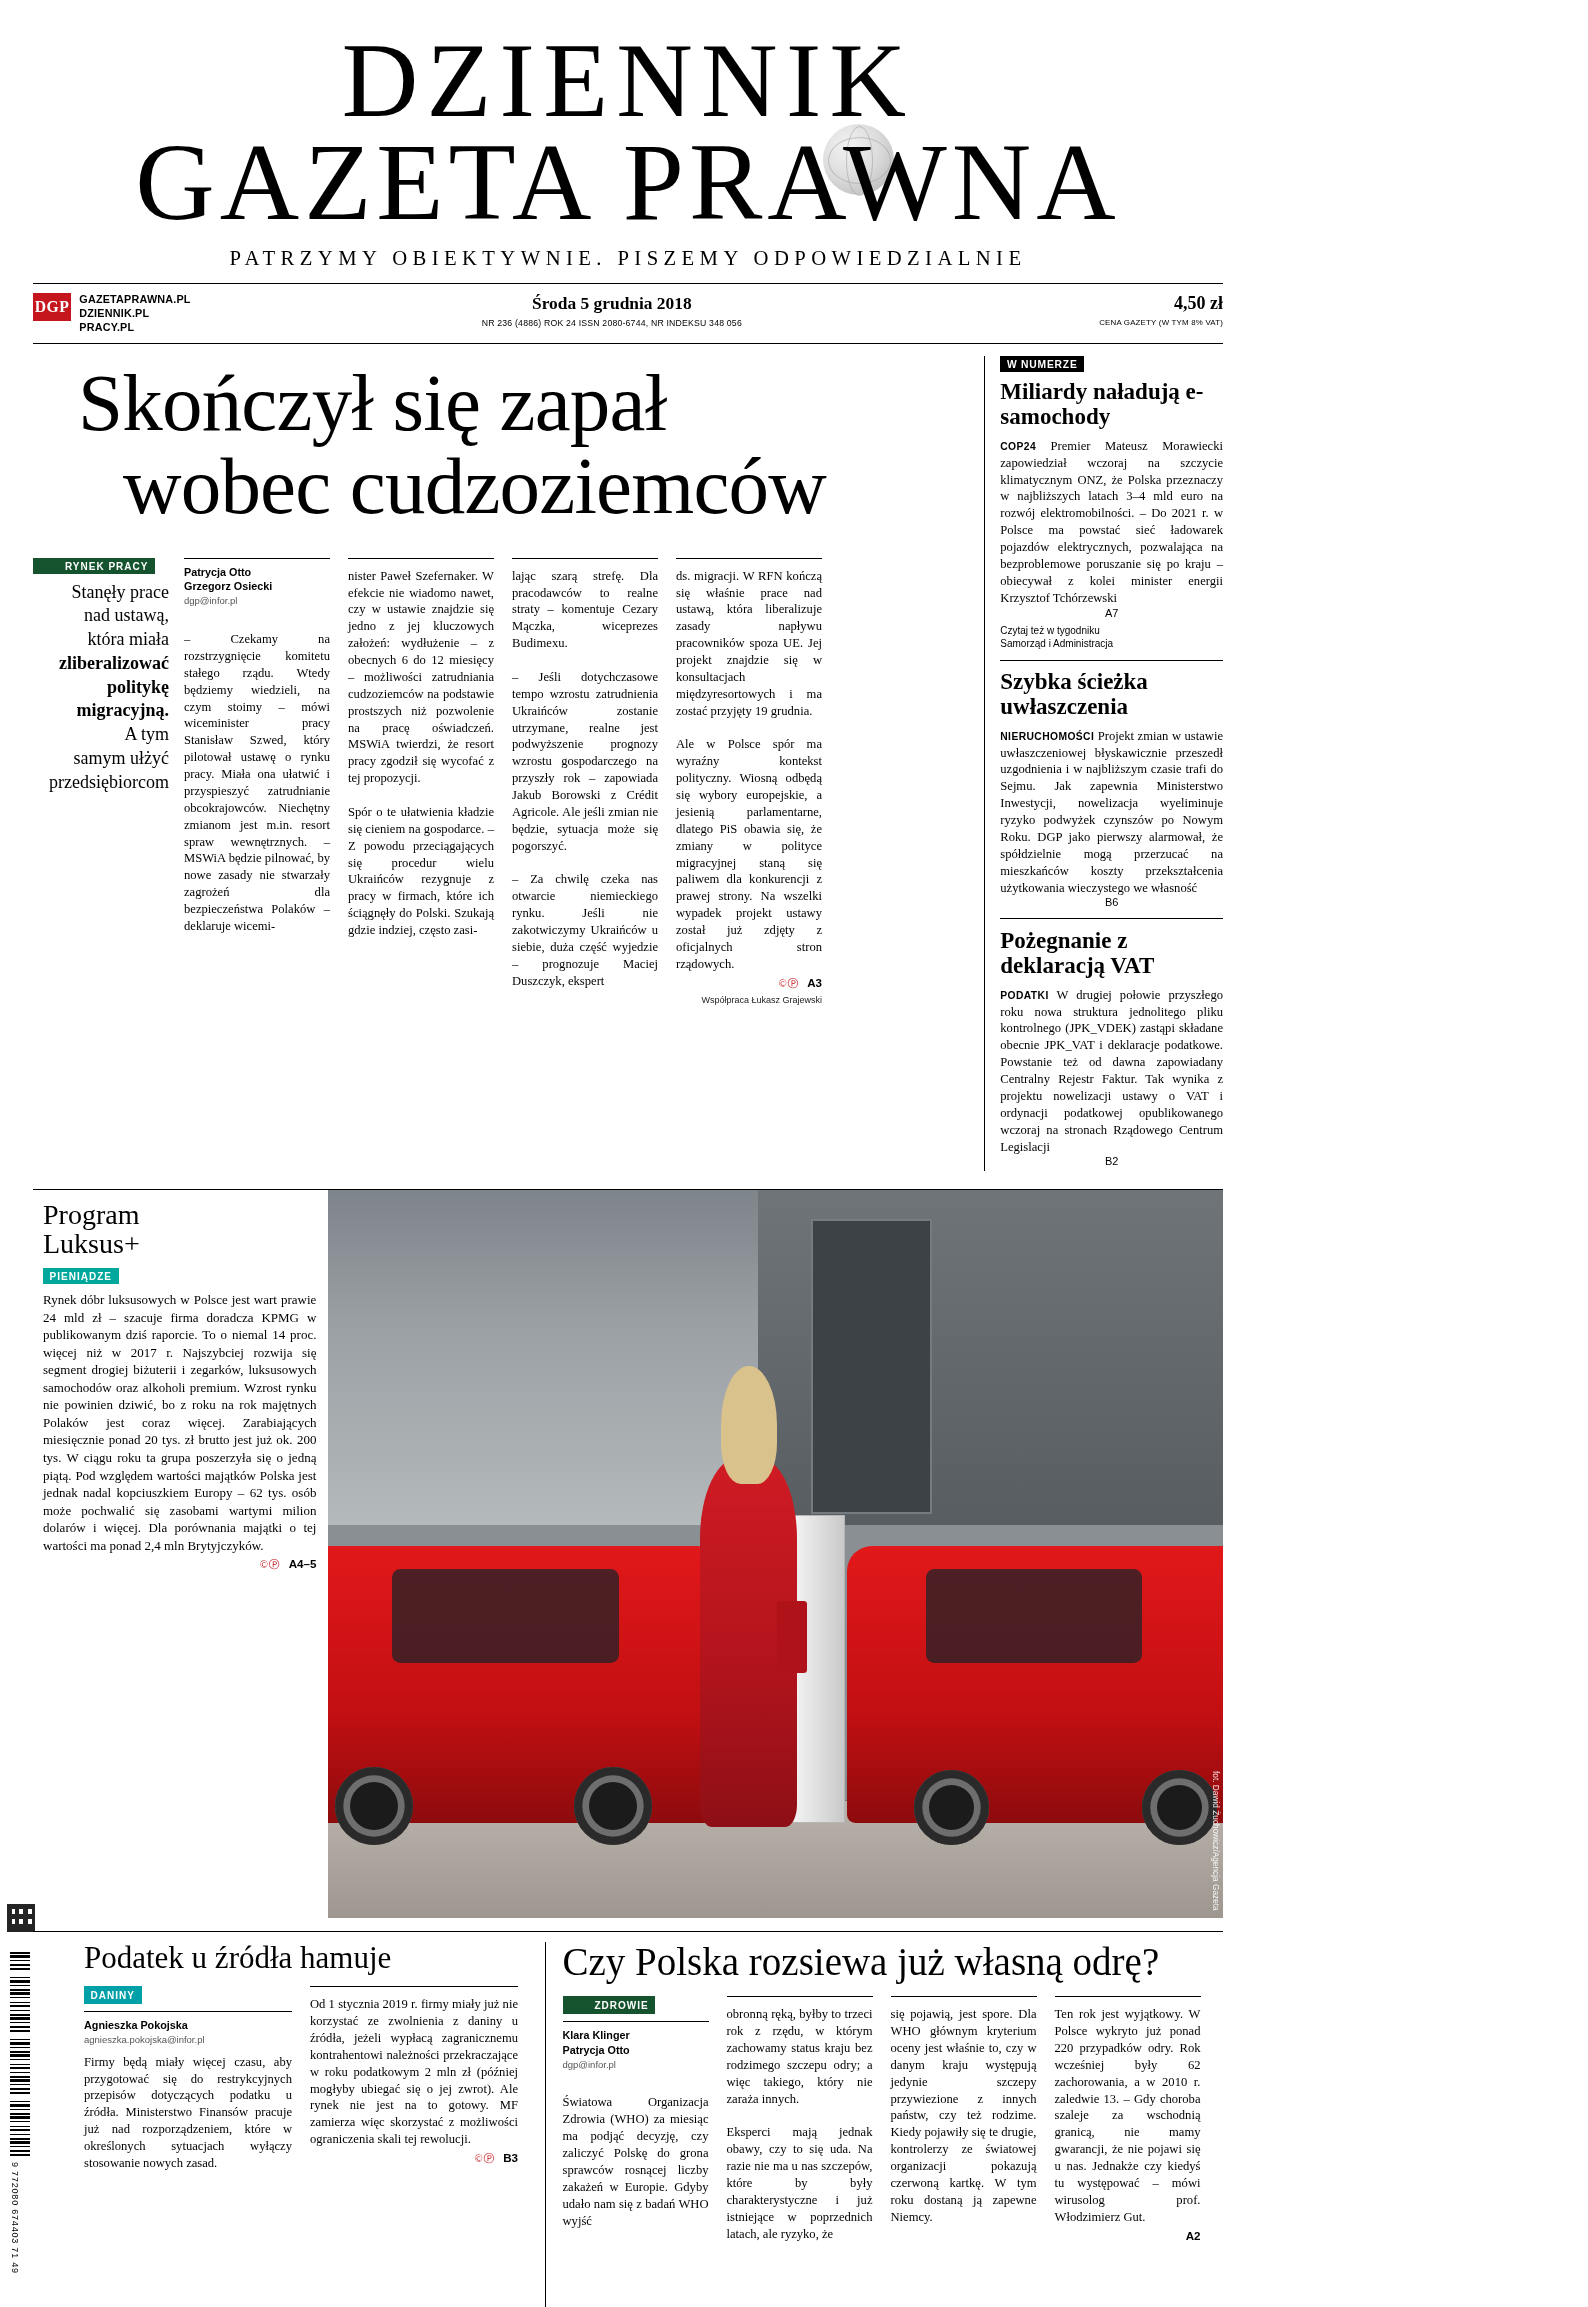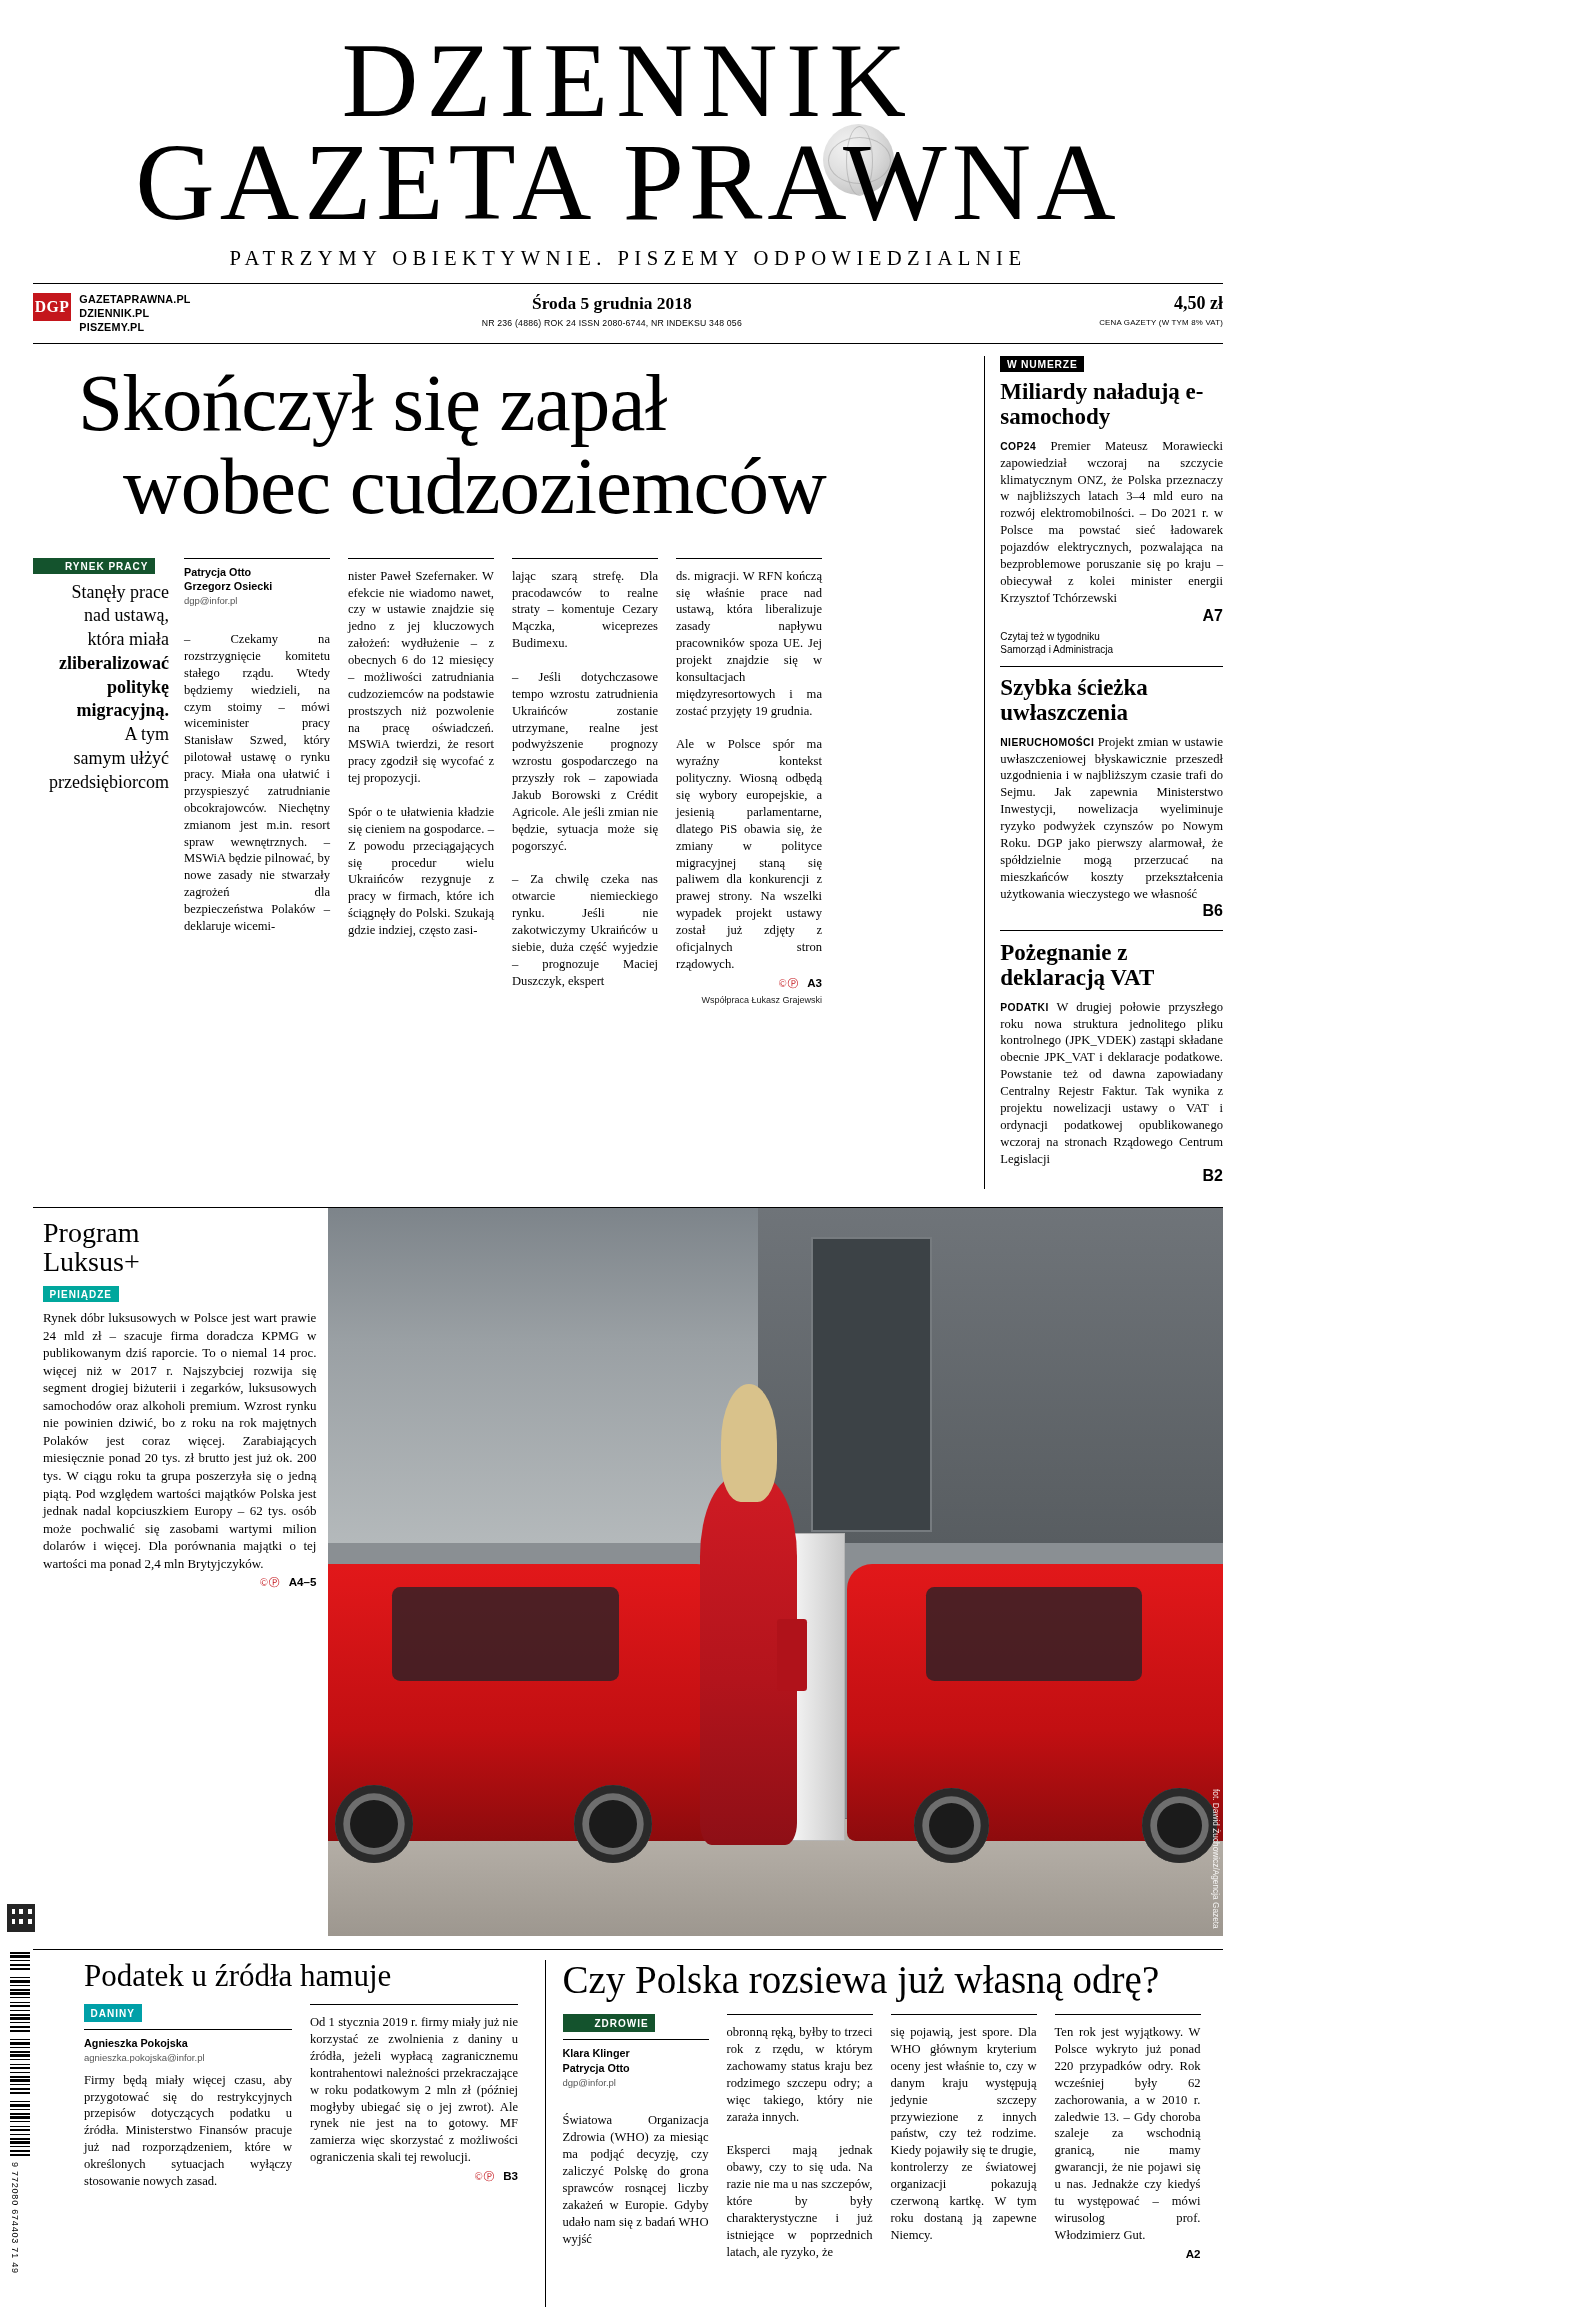--- a/index.html
+++ b/index.html
@@ -297,24 +297,24 @@
     border-top: 0.8px solid #000;
     margin: 10px 0 8.3px 0;
   }
   .wn-foot {
     font-family: "Liberation Sans", sans-serif;
     font-size: 10px;
     line-height: 1.3;
     margin-top: 5px;
   }
   .wn-page {
-    text-align: right;
-    font-family: "Liberation Sans", sans-serif;
-    font-weight: bold;
-    font-size: 16px;
+    text-align: center;
+    font-family: "Liberation Sans", sans-serif;
+    font-weight: normal;
+    font-size: 11px;
   }
   .wn-block { margin-bottom: 3.3px; }
 
   
   .feature {
     margin-top: 18px;
     display: flex;
     border-top: 1.7px solid #000;
     padding-top: 0;
     height: 728px;
@@ -528,21 +528,21 @@
       <span class="masthead-line2">GAZETA PRAWNA</span>
     </div>
     <div class="tagline">PATRZYMY OBIEKTYWNIE.  PISZEMY ODPOWIEDZIALNIE</div>
     <div class="masthead-rule"></div>
   </div>
 
   <div class="infobar">
     <div class="dgp-logo">DGP</div>
     <div class="sites" style="white-space:pre-line"><span>GAZETAPRAWNA.PL
 DZIENNIK.PL
-PISZEMY.PL</span></div>
+PRACY.PL</span></div>
     <div class="infobar-center">
       <div class="issue-date">Środa 5 grudnia 2018</div>
       <div class="issue-meta">NR 236 (4886) ROK 24 ISSN 2080-6744, NR INDEKSU 348 056</div>
     </div>
     <div class="infobar-right">
       <div class="price">4,50 zł</div>
       <div class="price-note">CENA GAZETY (W TYM 8% VAT)</div>
     </div>
   </div>
 

